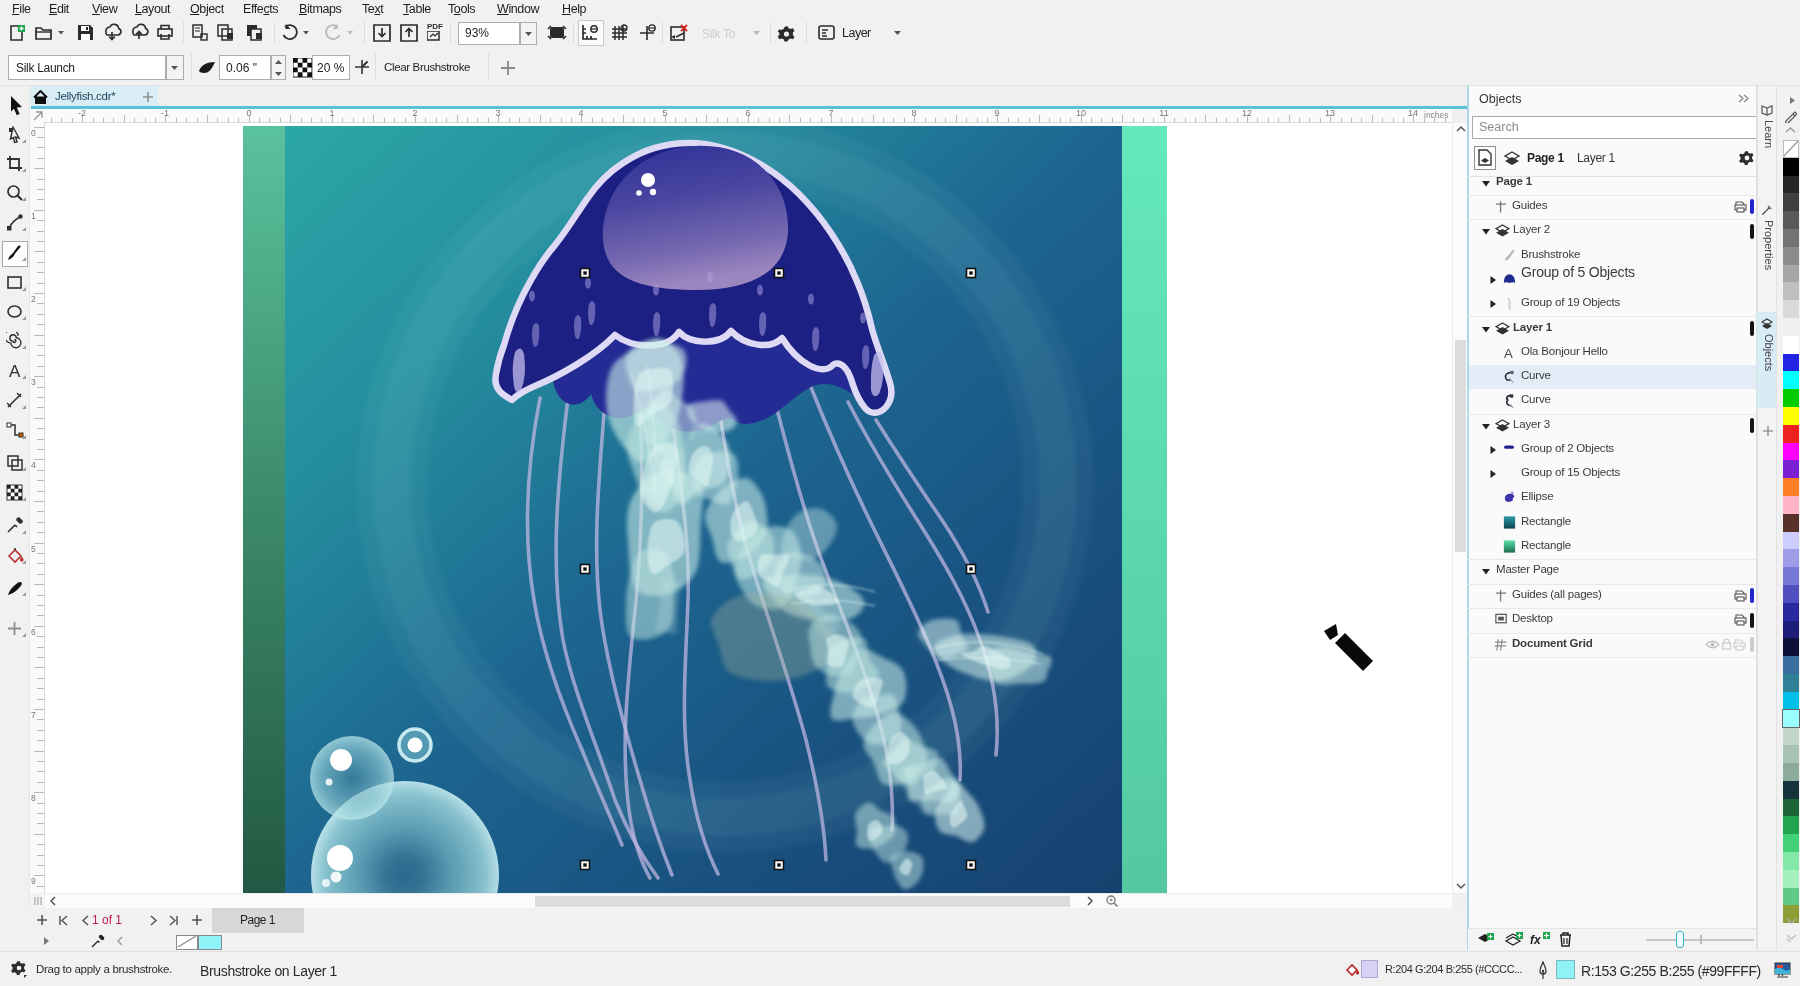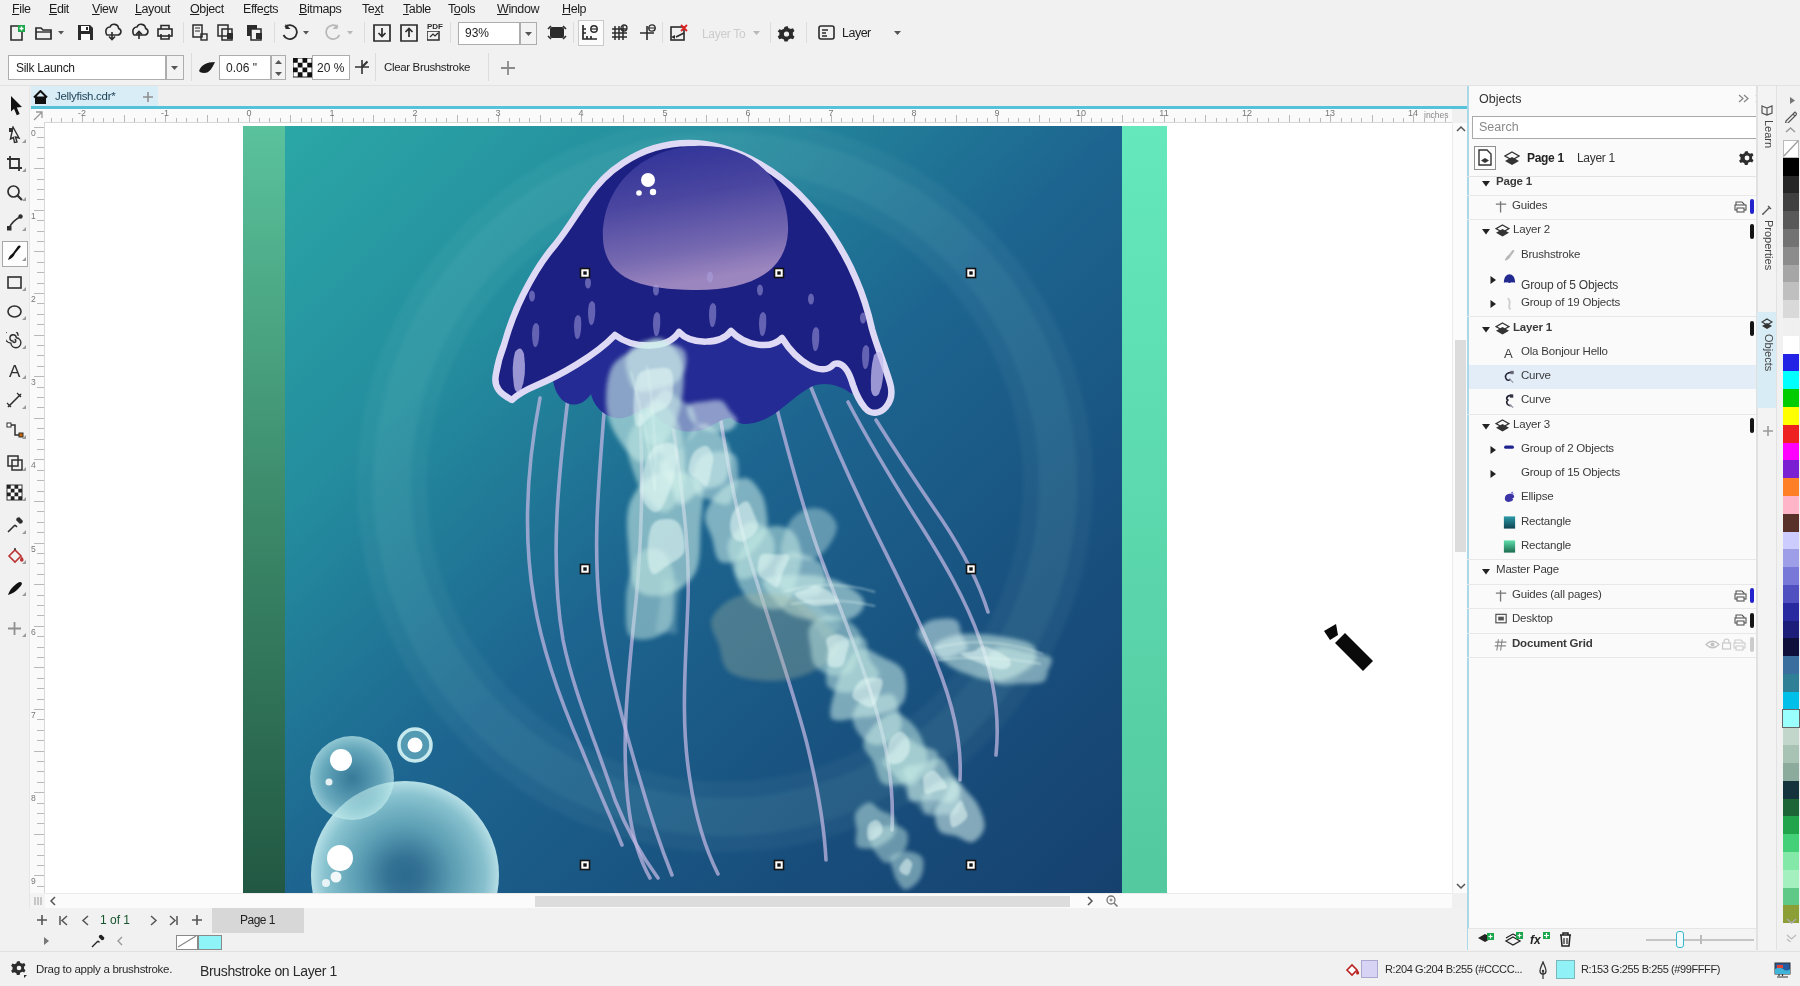--- a/index.html
+++ b/index.html
@@ -121,21 +121,21 @@
     <circle cx="14" cy="4" r="3.2" fill="none" stroke="#2b2b2b" stroke-width="1.3"></circle>
     <path d="M10.5 4 h7" stroke="#2b2b2b" stroke-width="1.1"></path>
   </svg>
 <div class="sep" style="left:662px;top:22px;height:21px"></div>
 <svg class="icon" style="left:669px;top:23px" width="20" height="19" viewBox="0 0 20 19">
     <rect x="2" y="4" width="13" height="13" fill="none" stroke="#2b2b2b" stroke-width="1.6"></rect>
     <path d="M15 10 l-8 4" stroke="#2b2b2b" stroke-width="1.6"></path>
     <path d="M6 12 l-4 2 l4 2 z" fill="#2b2b2b"></path>
     <path d="M12 2 l6 6 M18 2 l-6 6" stroke="#d22" stroke-width="1.8"></path>
   </svg>
-<div class="txt" style="left:702px;top:27px;font-size:12px;letter-spacing:-0.3px;color:#cccccc">Layer To</div>
+<div class="txt" style="left:702px;top:27px;font-size:12px;letter-spacing:-0.3px;color:#cccccc">Silk To</div>
 <svg class="icon" style="left:752px;top:29px" width="9" height="8" viewBox="0 0 9 8">
     <path d="M1 2 l3.5 4 L8 2 z" fill="#b8b8b8"></path>
   </svg>
 <div class="sep" style="left:770px;top:22px;height:21px"></div>
 <svg class="icon" style="left:777px;top:23px" width="21" height="21" viewBox="0 0 21 21">
     <path d="M10.5 3 l1 2.2 a5.5 5.5 0 0 1 2.2.9 l2.3-.8 1.5 2.6 -1.7 1.7 a5.5 5.5 0 0 1 0 2.4 l1.7 1.7 -1.5 2.6 -2.3-.8 a5.5 5.5 0 0 1-2.2.9 l-1 2.2 -3-.1 -.8-2.2 a5.5 5.5 0 0 1-2.1-.9 l-2.3.8 -1.6-2.6 1.7-1.7 a5.5 5.5 0 0 1 0-2.4 L.7 8.8 2.3 6.2 l2.3.8 a5.5 5.5 0 0 1 2.1-.9 L7.5 3.9 z" fill="#2b2b2b"></path>
     <circle cx="9.5" cy="11" r="2.6" fill="#f2f1f1"></circle>
   </svg>
 <div class="sep" style="left:806px;top:22px;height:21px"></div>
 <svg class="icon" style="left:818px;top:25px" width="17" height="16" viewBox="0 0 17 16">
@@ -762,21 +762,21 @@
 <div class="abs" style="left:0;top:908px;width:1467px;height:25px;background:#f2f1f1"></div>
 <svg class="icon" style="left:36px;top:914px" width="12" height="12" viewBox="0 0 12 12">
     <path d="M6 1 v10 M1 6 h10" stroke="#555" stroke-width="1.6"></path>
   </svg>
 <svg class="icon" style="left:58px;top:915px" width="11" height="11" viewBox="0 0 11 11">
     <path d="M2 1 v9 M9 1 L4 5.5 L9 10" fill="none" stroke="#555" stroke-width="1.5"></path>
   </svg>
 <svg class="icon" style="left:80px;top:915px" width="11" height="11" viewBox="0 0 11 11">
     <path d="M8 1 L3 5.5 L8 10" fill="none" stroke="#555" stroke-width="1.5"></path>
   </svg>
-<div class="txt" style="left:100px;top:913px;font-size:12px;color:#14532d">1 of 1</div>
+<div class="txt" style="left:92px;top:913px;font-size:12px;color:#be185d">1 of 1</div>
 <svg class="icon" style="left:148px;top:915px" width="11" height="11" viewBox="0 0 11 11">
     <path d="M3 1 L8 5.5 L3 10" fill="none" stroke="#555" stroke-width="1.5"></path>
   </svg>
 <svg class="icon" style="left:168px;top:915px" width="11" height="11" viewBox="0 0 11 11">
     <path d="M9 1 v9 M2 1 L7 5.5 L2 10" fill="none" stroke="#555" stroke-width="1.5"></path>
   </svg>
 <svg class="icon" style="left:191px;top:914px" width="12" height="12" viewBox="0 0 12 12">
     <path d="M6 1 v10 M1 6 h10" stroke="#555" stroke-width="1.6"></path>
   </svg>
 <div class="abs" style="left:212px;top:908px;width:92px;height:25px;background:#d8d7d7"></div>
@@ -809,21 +809,21 @@
     <path d="M12 11 a1.6 1.6 0 1 0 3.2 0 c0-1-1.6-3-1.6-3 s-1.6 2-1.6 3z" fill="#b22"></path>
   </svg>
 <div class="abs" style="left:1361px;top:960px;width:17px;height:18px;background:#d6d3f4;border:1px solid #aaa8d0"></div>
 <div class="txt" style="left:1385px;top:963px;font-size:11px;letter-spacing:-0.4px;color:#2a2a2a">R:204 G:204 B:255 (#CCCC...</div>
 <svg class="icon" style="left:1537px;top:961px" width="12" height="19" viewBox="0 0 12 19">
     <path d="M6 1 C7.5 5 9 7 9 10 a3 3 0 1 1-6 0 C3 7 4.5 5 6 1z" fill="none" stroke="#333" stroke-width="1.3"></path>
     <circle cx="6" cy="10" r="1.2" fill="#333"></circle>
     <path d="M6 11 v7" stroke="#333" stroke-width="1.2"></path>
   </svg>
 <div class="abs" style="left:1556px;top:960px;width:19px;height:19px;background:#90f2f6;border:1px solid #7ab8bc"></div>
-<div class="txt" style="left:1581px;top:963px;font-size:11px;letter-spacing:-0.4px;color:#2a2a2a">R:153 G:255 B:255 (#99FFFF)</div>
+<div class="txt" style="left:1581px;top:963px;font-size:14px;letter-spacing:-0.4px;color:#2a2a2a">R:153 G:255 B:255 (#99FFFF)</div>
 <svg class="icon" style="left:1774px;top:962px" width="18" height="18" viewBox="0 0 18 18">
     <rect x="1" y="1" width="15" height="11" fill="#265a9e" stroke="#333"></rect>
     <path d="M1 7 q4 -3 8 0 q4 3 7 0 V12 H1 z" fill="#3fb4d8"></path>
     <rect x="3" y="3" width="6" height="3" fill="#e34234"></rect>
     <path d="M5 12 v2 M8.5 12 v2 M3 15 h11" stroke="#333" stroke-width="1.2"></path>
   </svg>
 <div class="abs" style="left:1467px;top:86px;width:289px;height:864px;background:#fafafa"></div>
 <div class="abs" style="left:1467px;top:86px;width:2px;height:864px;background:#a9d8e8"></div>
 <div class="txt" style="left:1479px;top:92px;font-size:12.5px;color:#333">Objects</div>
 <svg class="icon" style="left:1738px;top:94px" width="12" height="9" viewBox="0 0 12 9">
@@ -878,21 +878,21 @@
 <svg class="icon" style="left:1502px;top:247.5px" width="15" height="15" viewBox="0 0 16 15">
     <path d="M3 13 C4 9 6 8 7.5 6.5 L11 2 C12 1 13.5 2 13 3.2 L9.5 8 C8.5 10.5 7 12 3 13 Z" fill="#b9b9b9"></path>
   </svg>
 <div class="txt" style="left:1521px;top:247.5px;font-size:11.5px;letter-spacing:-0.2px;font-weight:normal;color:#3a3a3a">Brushstroke</div>
 <svg class="icon" style="left:1489px;top:274.5px" width="8" height="10" viewBox="0 0 8 10">
     <path d="M1.5 1 L7 5 L1.5 9 z" fill="#222"></path>
   </svg>
 <svg class="icon" style="left:1502px;top:271.5px" width="15" height="15" viewBox="0 0 16 15">
     <path d="M2 11 C2 5 5 2 8 2 C11 2 14 5 14 11 C12 9.5 11 11 10 10.5 C9 11.5 7 11.5 6 10.5 C5 11 4 9.5 2 11 Z" fill="#232a8f"></path>
   </svg>
-<div class="txt" style="left:1521px;top:278px;font-size:12px;letter-spacing:-0.2px;font-weight:normal;color:#3a3a3a">Group of 5 Objects</div>
+<div class="txt" style="left:1521px;top:264px;font-size:14px;letter-spacing:-0.2px;font-weight:normal;color:#3a3a3a">Group of 5 Objects</div>
 <svg class="icon" style="left:1489px;top:299px" width="8" height="10" viewBox="0 0 8 10">
     <path d="M1.5 1 L7 5 L1.5 9 z" fill="#222"></path>
   </svg>
 <svg class="icon" style="left:1502px;top:296px" width="15" height="15" viewBox="0 0 16 15">
     <path d="M6 2 q3 2 2 6 q-1 4 1 6" stroke="#cfcfcf" stroke-width="2" fill="none"></path>
   </svg>
 <div class="txt" style="left:1521px;top:296.0px;font-size:11.5px;letter-spacing:-0.2px;font-weight:normal;color:#3a3a3a">Group of 19 Objects</div>
 <div class="abs" style="left:1467px;top:316.0px;width:289px;height:1px;background:#e8e8e8"></div>
 <svg class="icon" style="left:1481px;top:324.5px" width="10" height="9" viewBox="0 0 10 9">
     <path d="M1 2 h8 l-4 5.5 z" fill="#222"></path>

